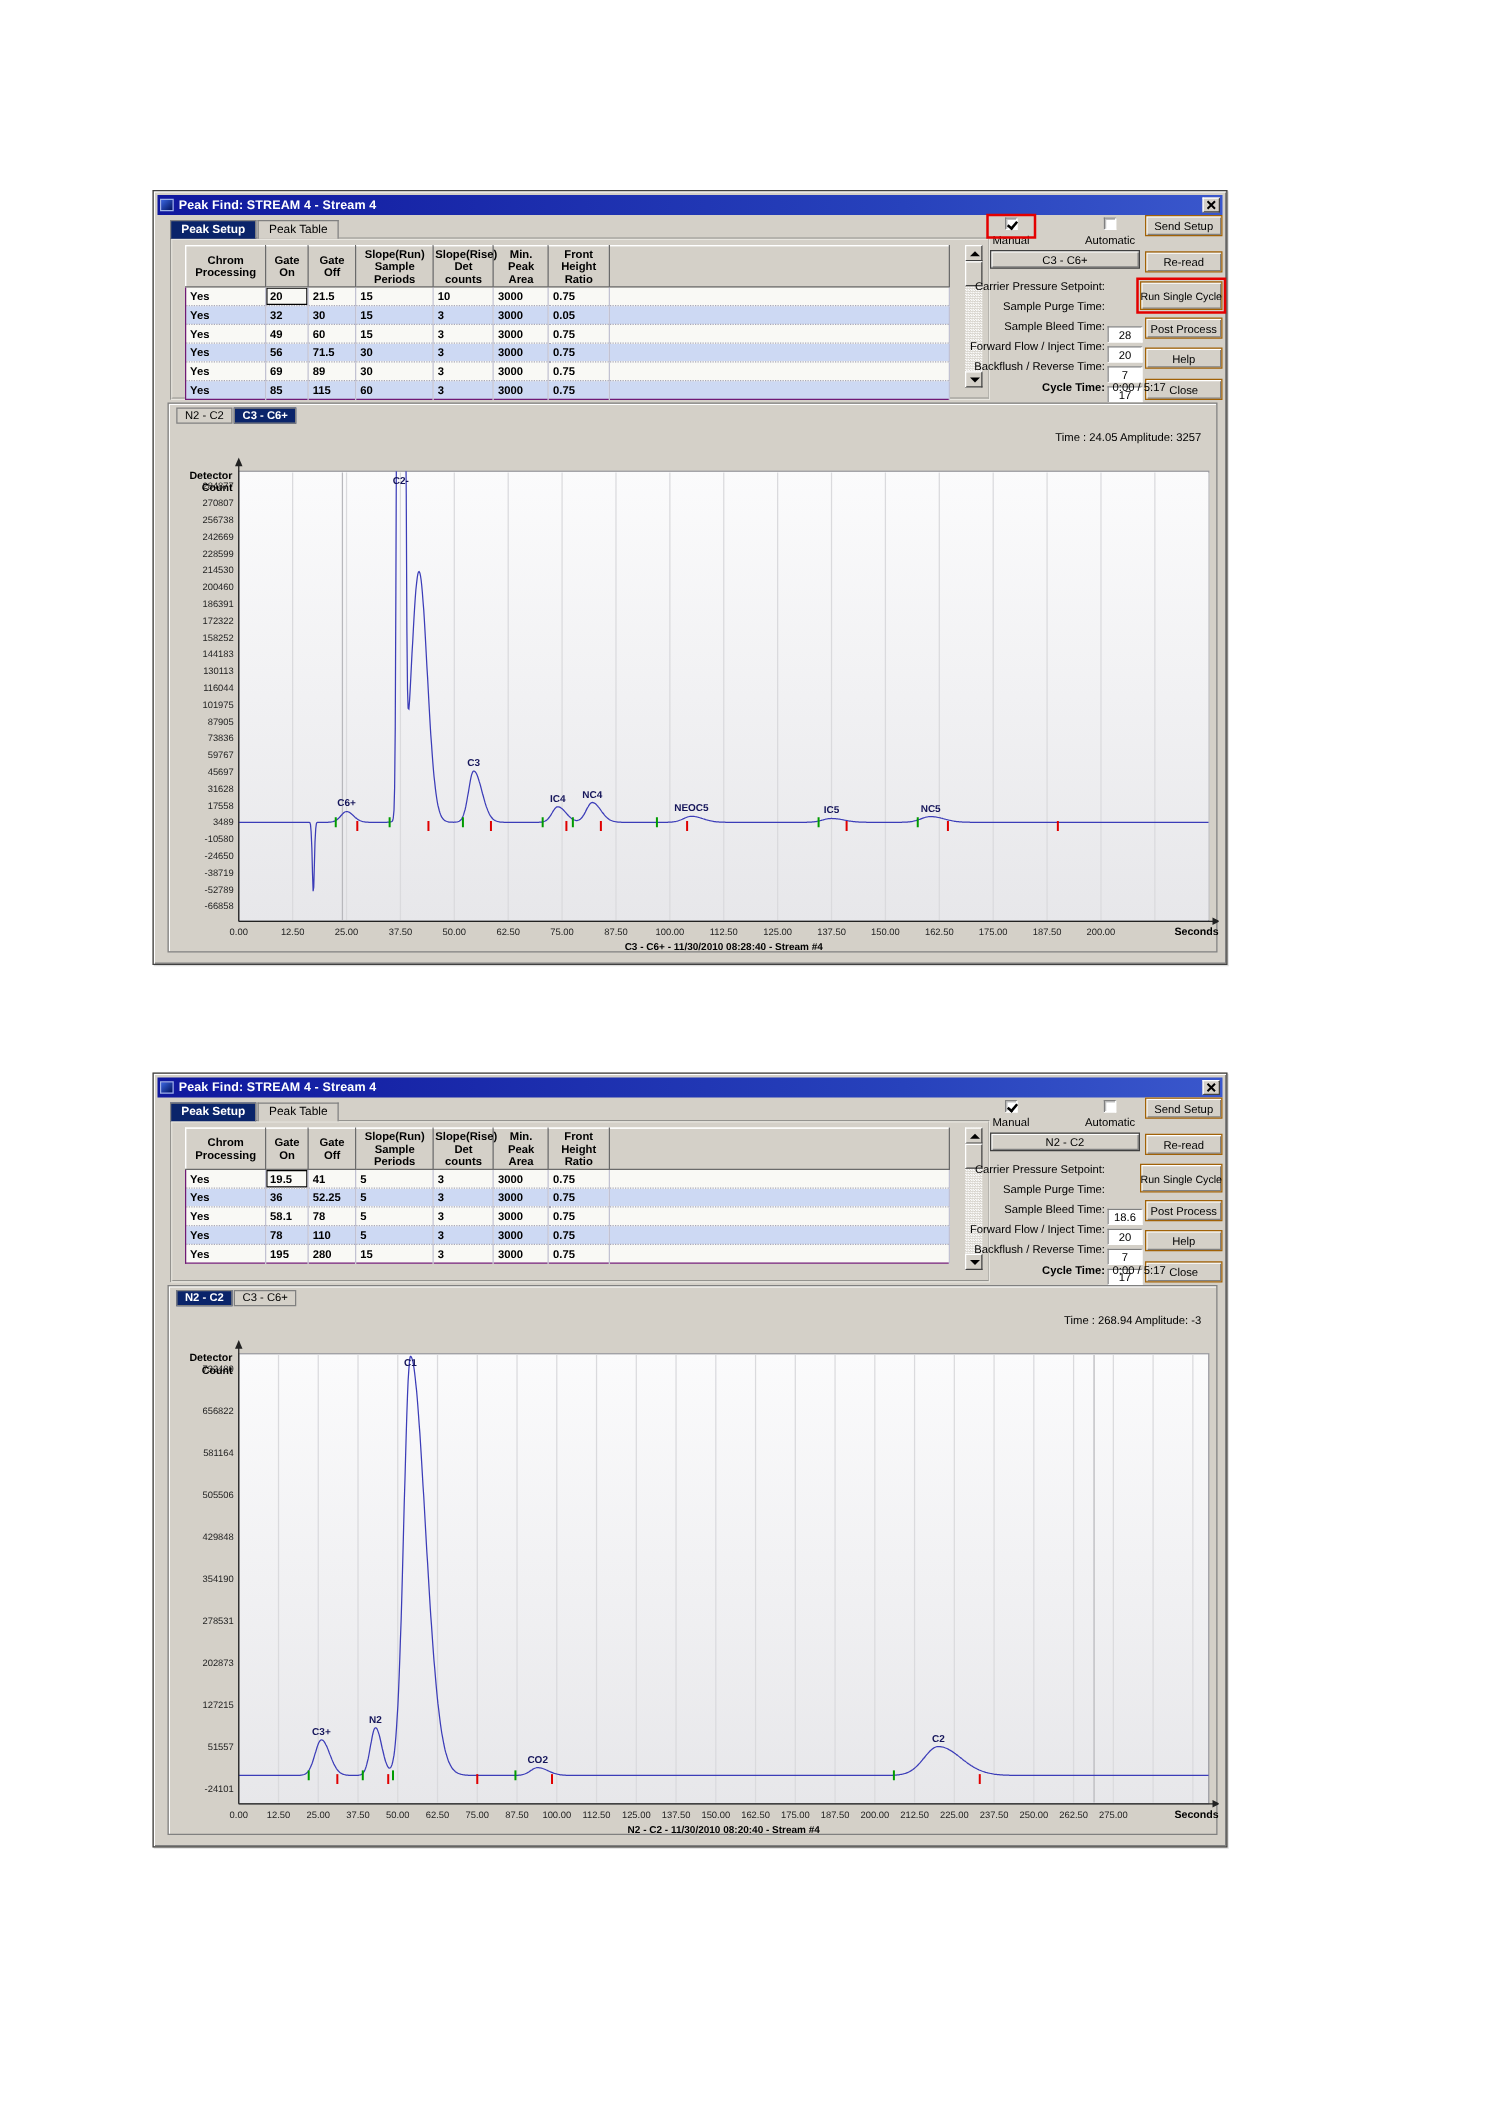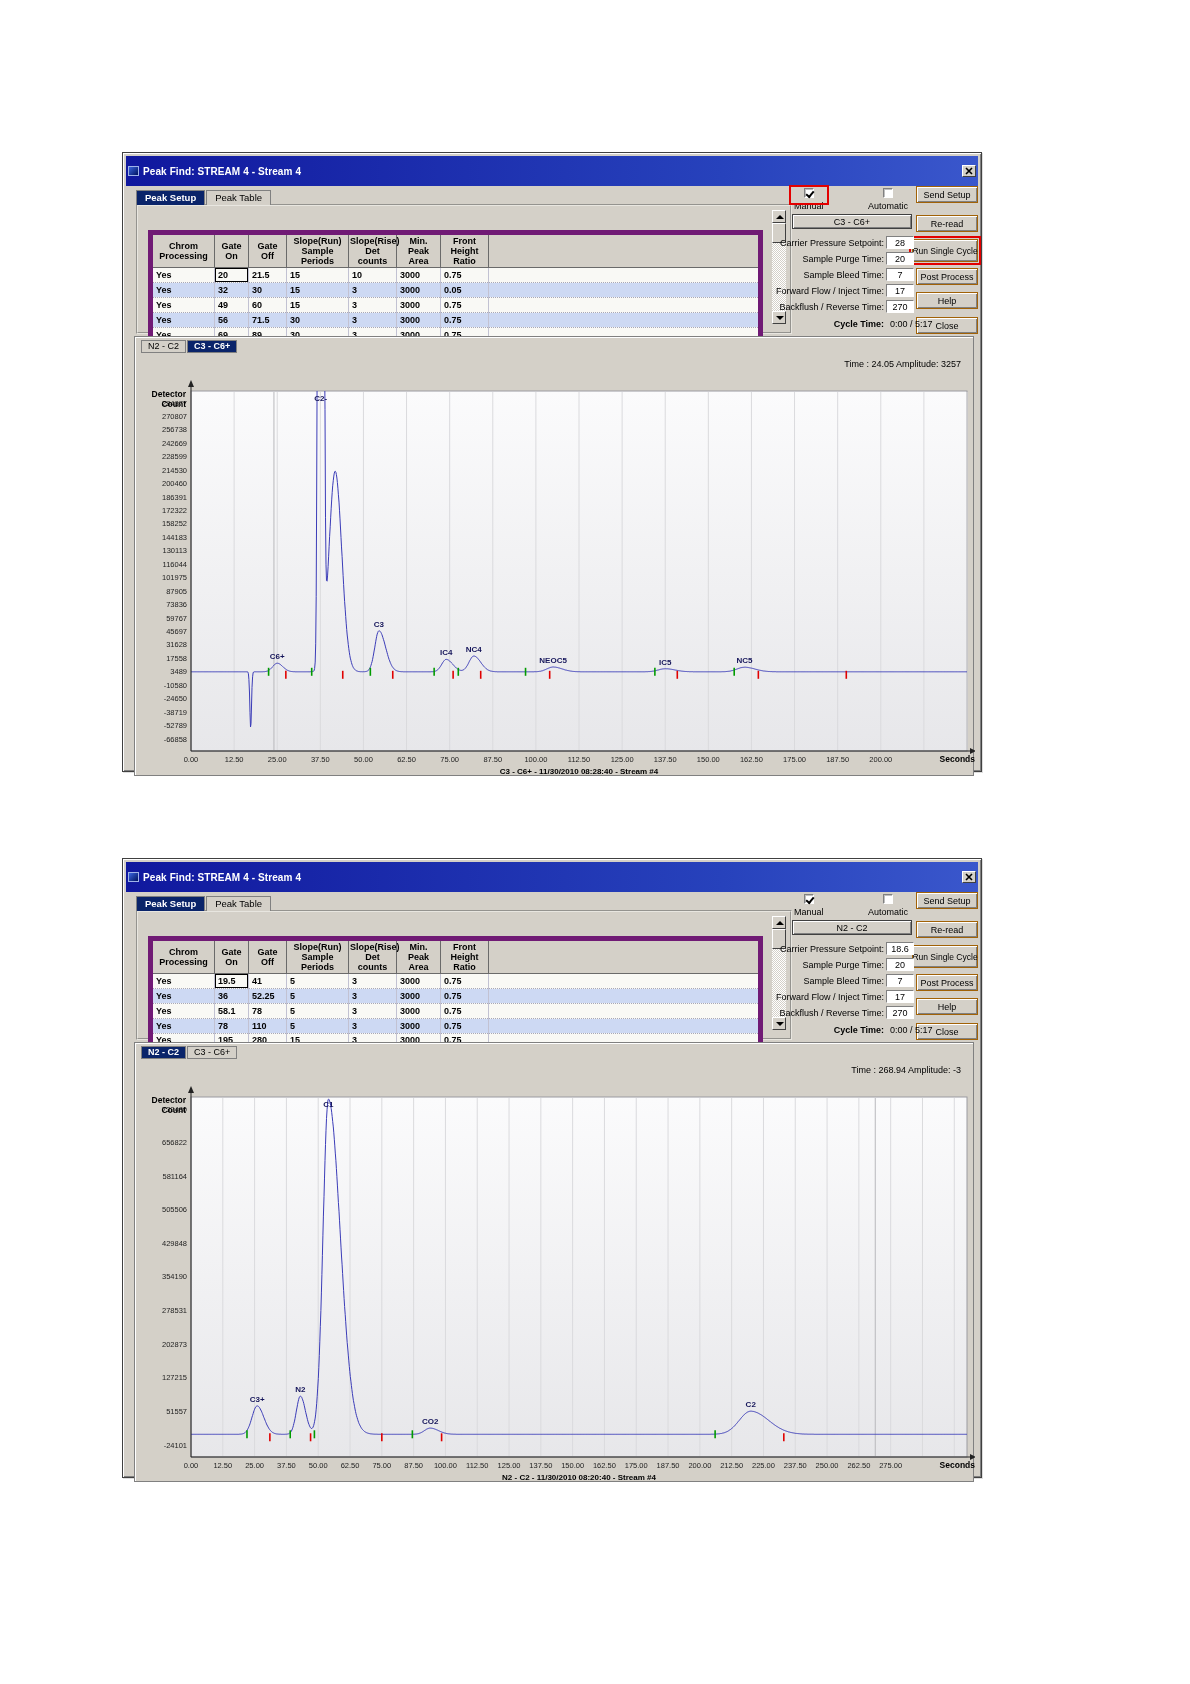--- a/index.html
+++ b/index.html
@@ -9,42 +9,42 @@
     font-family:"Liberation Sans", sans-serif; color:#000;
   }
   .window {
     position:absolute; left:122px; width:860px; height:620px;
     background:#d4d0c8; padding:3px;
     border:1px solid #404040;
     box-shadow: inset 1px 1px 0 #ffffff, inset -1px -1px 0 #808080, 1px 1px 0 #00000022;
   }
   #win0 { top:152px; } #win1 { top:858px; }
   .titlebar {
-    height:30px; background:linear-gradient(90deg,#10189e 0%, #2742bc 70%, #3a57cc 100%);
+    height:16px; background:linear-gradient(90deg,#10189e 0%, #2742bc 70%, #3a57cc 100%);
     display:flex; align-items:center; padding:0 2px; color:#fff;
     font-size:10px; font-weight:bold; letter-spacing:0.1px;
   }
   .title-icon { width:11px; height:10px; margin-right:4px; flex:0 0 auto;
     background:linear-gradient(135deg,#3a66e0,#00125e); border:1px solid #9fb3e8; }
   .title-text { flex:1; white-space:nowrap; overflow:hidden; }
   .close-btn { width:14px; height:12px; background:#d4d0c8; flex:0 0 auto;
     border:1px solid; border-color:#fff #404040 #404040 #fff;
     display:flex; align-items:center; justify-content:center; }
   .winbody { position:relative; height:595px; }
 
   .tabstrip { position:absolute; left:10px; top:4px; display:flex; z-index:3; }
   .tab { font-size:9.5px; padding:1px 8px 2px; background:#d4d0c8; color:#000;
     border:1px solid #808080; border-bottom:none; margin-right:1px; }
   .tab.active { background:#0a246a; color:#fff; font-weight:bold; }
 
   .content-frame { position:absolute; left:10px; top:18px; width:656px; height:130px;
     border:2px groove #e8e6e0; background:#d4d0c8; }
   .ptable { position:absolute; left:10px; top:4px; width:612px;
     border-collapse:collapse; table-layout:fixed; background:#f9f9f5;
-    border:5px solid #701a75;margin-top:20px; }
+    border:1px solid #701a75; }
   .ptable th { background:#d4d0c8; font-size:9px; font-weight:bold; text-align:center;
     white-space:pre-line; line-height:10px; padding:1px 1px; height:24px;
     border:1px solid; border-color:#ffffff #6a6a6a #6a6a6a #ffffff; }
   .ptable td { font-size:9px; font-weight:bold; padding:0 3px; height:15px;
     border-right:1px solid #c2c2d2; border-bottom:1px dotted #a8a8b8;
     white-space:nowrap; overflow:hidden; }
   .ptable tr.alt td { background:#cdd9f3; }
   .ptable tbody tr:first-child td:nth-child(2) { box-shadow: inset 0 0 0 1px #000; }
 
   .vscroll { position:absolute; right:4px; top:4px; width:14px; height:114px;
@@ -70,21 +70,21 @@
     border:1px solid; border-color:#808080 #fff #fff #808080; box-shadow: inset 1px 1px 0 #40404055; }
   .checkbox.checked::after { content:""; position:absolute; left:1px; top:1.5px; width:6px; height:3px;
     border-left:2px solid #000; border-bottom:2px solid #000; transform:rotate(-50deg); }
   .hl-red { outline:2px solid #e30000; outline-offset:1px; }
   .range-btn { position:absolute; left:2px; top:28px; width:120px; height:15px; background:#d4d0c8;
     border:1px solid #404040; box-shadow: inset 1px 1px 0 #ffffff, inset -1px -1px 0 #808080;
     font-size:9px; display:flex; align-items:center; justify-content:center; }
   .f-label { position:absolute; right:94px; text-align:right; white-space:nowrap; font-size:9px; }
   .f-input { position:absolute; left:96px; width:28px; height:13px; font-size:9px;
     font-family:"Liberation Sans",sans-serif; text-align:center; padding:0;
-    border:1px solid; border-color:#808080 #fff #fff #808080; background:#fff; }
+    border:1px solid; border-color:#808080 #fff #fff #808080; background:#fff;margin-top:39px; }
   .cycle-label { position:absolute; right:94px; top:133px; white-space:nowrap;font-weight:bold; }
   .cycle-value { position:absolute; left:100px; top:133px; white-space:nowrap; }
 
   .chart-panel { position:absolute; left:8px; top:150px; width:840px; height:440px;
     background:#d4d0c8; border:1px solid #808080; box-shadow: inset 1px 1px 0 #ffffff; }
   .chart-tabs { position:absolute; left:6px; top:3px; display:flex; z-index:2; }
   .chart-tab { font-size:9px; padding:0 6px 1px; background:#d4d0c8; border:1px solid #808080; margin-right:1px; }
   .chart-tab.active { background:#0a246a; color:#fff; font-weight:bold; }
   .chart-status { position:absolute; top:22px; right:12px; font-size:9px; }
   .chartsvg { position:absolute; left:0; top:0; }

